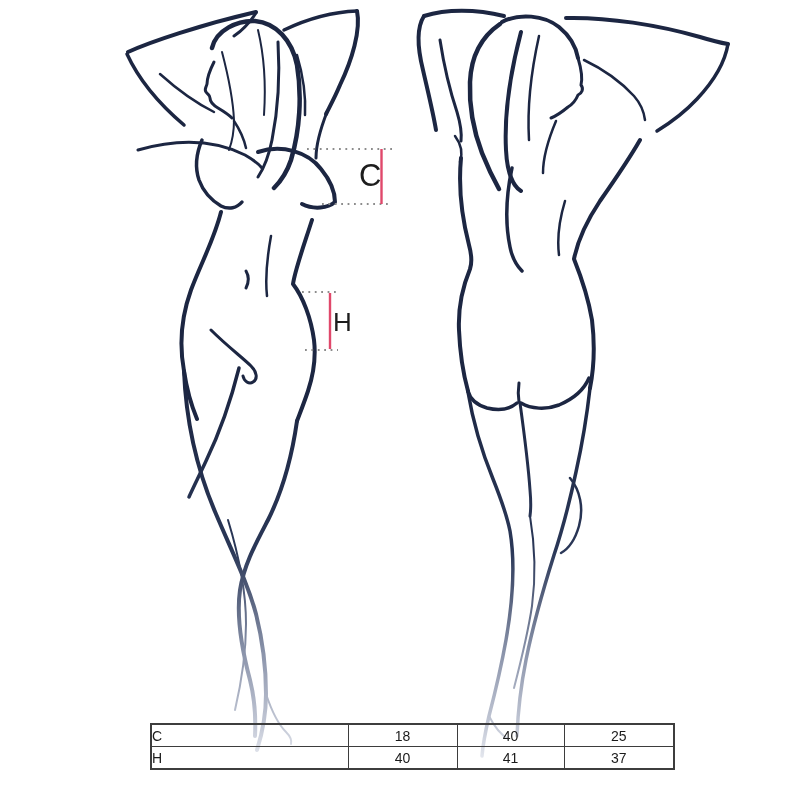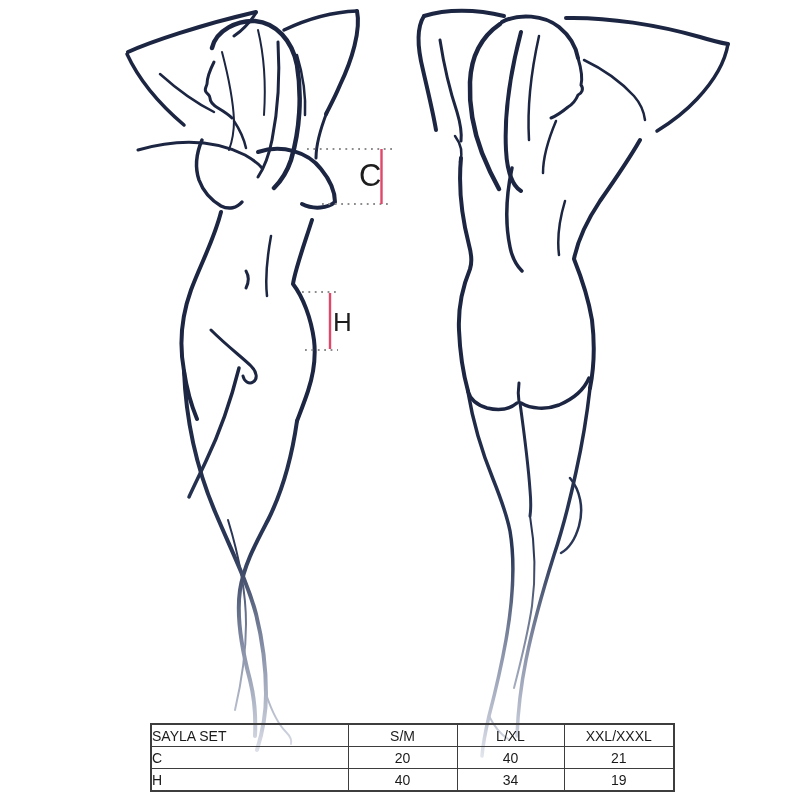--- a/index.html
+++ b/index.html
@@ -142,33 +142,27 @@
 
   <table class="size-table">
     <colgroup>
       <col style="width:197px">
         <col style="width:109px">
       <col style="width:107px">
         <col style="width:110px">
     </colgroup>
     <tbody>
       <tr>
-        <td class="name-cell">SAYLA SET</td>
-        <td class="val-cell">S/M</td>
-        <td class="val-cell">L/XL</td>
-        <td class="val-cell">XXL/XXXL</td>
-      </tr>
-      <tr>
         <td class="name-cell">C</td>
-        <td class="val-cell">20</td>
+        <td class="val-cell">18</td>
         <td class="val-cell">40</td>
-        <td class="val-cell">21</td>
+        <td class="val-cell">25</td>
       </tr>
       <tr>
         <td class="name-cell">H</td>
         <td class="val-cell">40</td>
-        <td class="val-cell">34</td>
-        <td class="val-cell">19</td>
+        <td class="val-cell">41</td>
+        <td class="val-cell">37</td>
       </tr>
     </tbody>
   </table>
 
 </div>
 
 </body></html>

